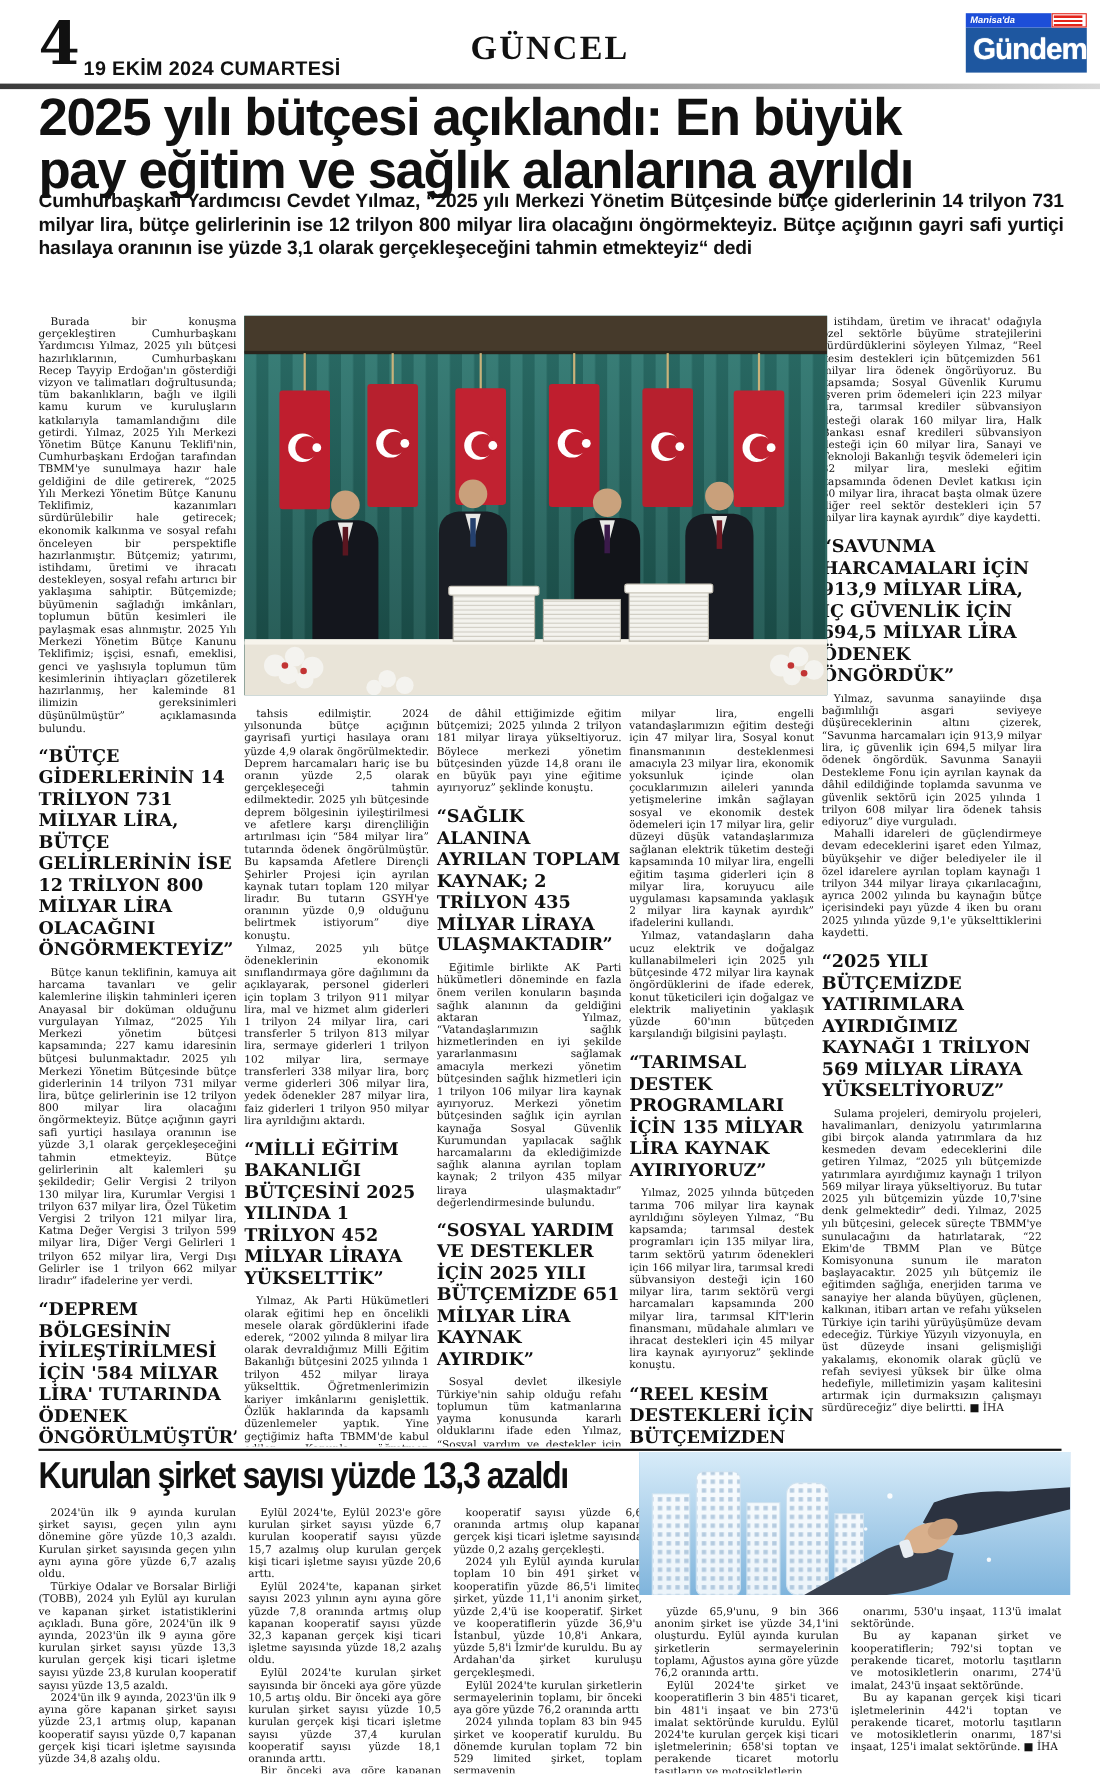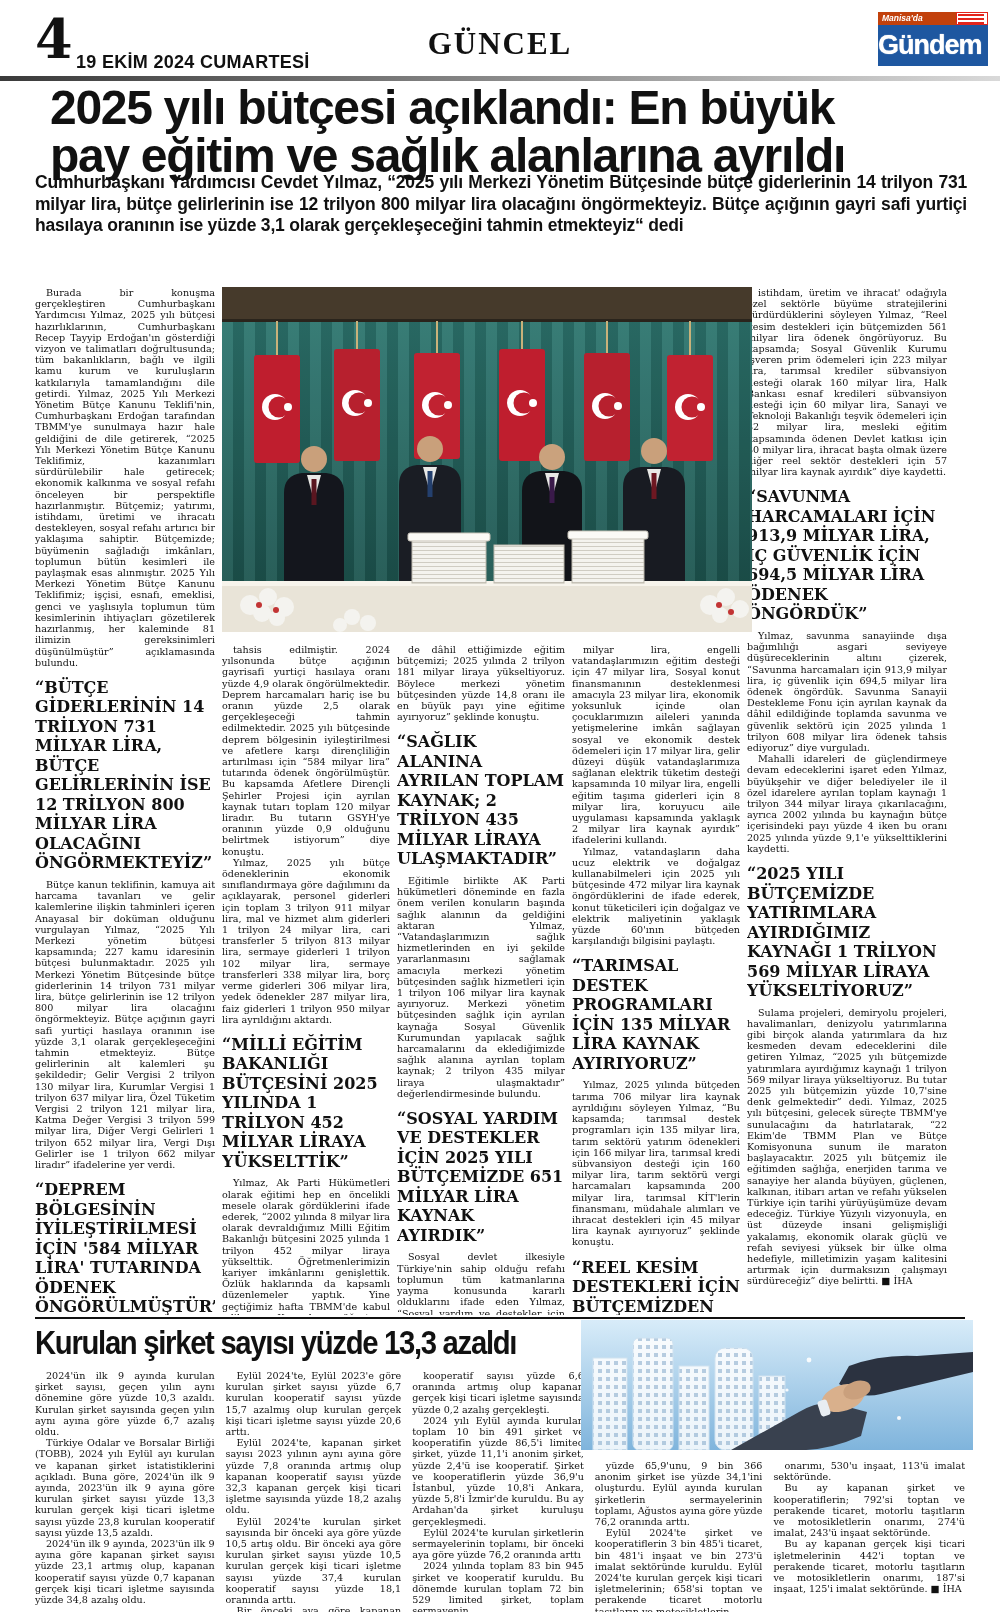--- a/index.html
+++ b/index.html
@@ -8,27 +8,27 @@
     background:#ffffff;color:#111;
     font-family:"Liberation Sans",sans-serif;
   }
   
   .hdr{position:absolute;top:0;left:0;width:1000px;height:80px;}
   .pageno{position:absolute;left:35px;top:12px;font-family:"DejaVu Serif",serif;font-weight:bold;font-size:54px;line-height:1;}
   .pagedate{position:absolute;left:76px;top:52px;font-size:18px;font-weight:bold;letter-spacing:.3px;}
   .section-title{position:absolute;left:0;right:0;top:26px;text-align:center;font-family:"Liberation Serif",serif;font-weight:bold;font-size:31px;letter-spacing:2px;}
   .logo{position:absolute;right:12px;top:12px;width:110px;height:54px;}
   .logo-top{display:flex;height:13px;}
-  .logo-tagline{flex:1;background:#c2410c;color:#fff;font-style:italic;font-weight:bold;font-size:8.5px;line-height:13px;padding-left:4px;}
+  .logo-tagline{flex:1;background:#1d4ed8;color:#fff;font-style:italic;font-weight:bold;font-size:8.5px;line-height:13px;padding-left:4px;}
   .logo-mini{width:30px;background:#fff;border:1px solid #e3241b;
     background-image:repeating-linear-gradient(180deg,#e3241b 0 2px,#fff 2px 4px);background-size:26px 10px;background-repeat:no-repeat;background-position:1px 1px;}
-  .logo-main{height:41px;background:#1e57a0;color:#fff;font-weight:bold;font-size:27px;line-height:40px;text-align:left;letter-spacing:-1px;text-shadow:0 0 1px #fff;}
+  .logo-main{height:41px;background:#1e57a0;color:#fff;font-weight:bold;font-size:27px;line-height:40px;text-align:right;letter-spacing:-1px;text-shadow:0 0 1px #fff;}
   .hdr-rule{position:absolute;left:0;right:0;top:76px;height:5px;background:linear-gradient(to right,#3a3a3a,#d9d9d9);}
   
-  .headline{position:absolute;left:50px;top:84px;width:932px;font-weight:bold;font-size:48px;line-height:48px;letter-spacing:-1.3px;white-space:nowrap;overflow:hidden;}
+  .headline{position:absolute;left:35px;top:84px;width:932px;font-weight:bold;font-size:48px;line-height:48px;letter-spacing:-1.3px;white-space:nowrap;overflow:hidden;}
   .deck{position:absolute;left:35px;top:172px;width:932px;font-weight:bold;font-size:17.5px;line-height:21.5px;text-align:justify;letter-spacing:-.2px;}
   
   .main{position:absolute;left:35px;top:287px;width:930px;height:1028px;display:flex;gap:7px;}
   .mcol{overflow:hidden;height:1028px;}
   .w1{width:180px}.w2{width:168px}.w3{width:168px}.w4{width:168px}.w5{width:200px}
   .under-photo{padding-top:357px;box-sizing:border-box;}
   .col-p{font-family:"DejaVu Serif",serif;font-size:9.6px;line-height:11.2px;text-align:justify;text-indent:11px;margin:0;}
   .col-subhead{font-family:"DejaVu Serif",serif;font-weight:bold;font-size:16px;line-height:19.5px;margin:10px 0 6px;}
   
   .photo{position:absolute;left:187px;top:0;width:530px;height:345px;overflow:hidden;background:#1d534e;}

